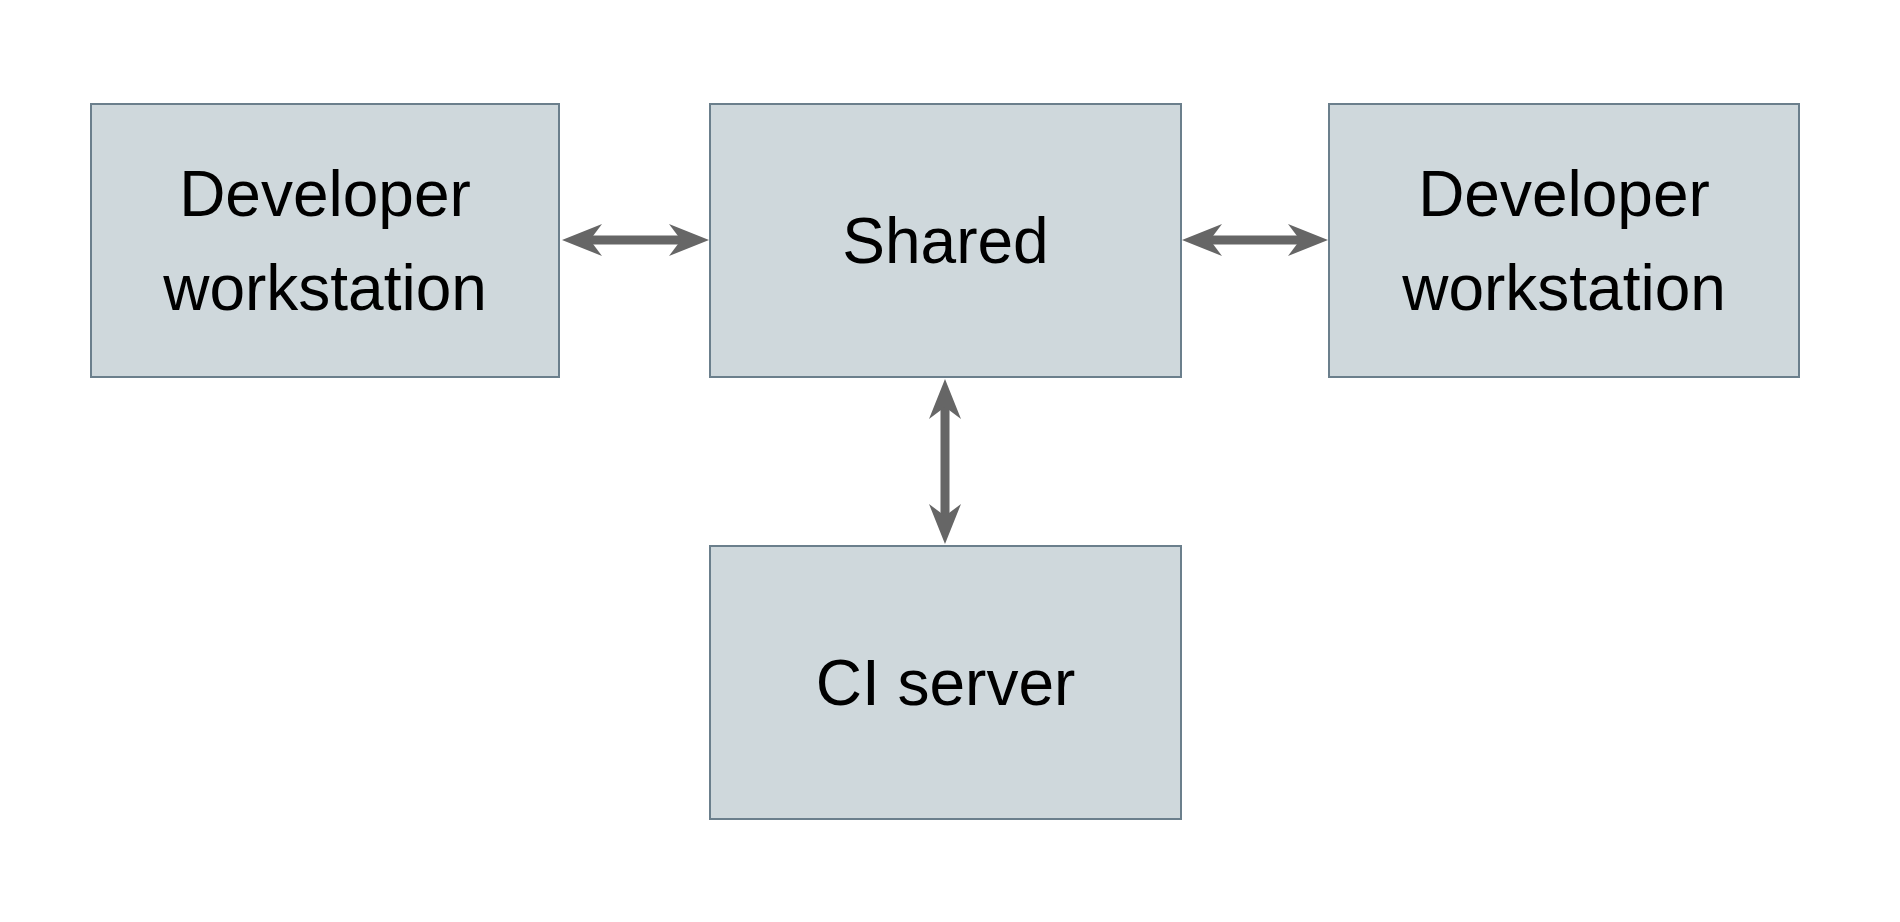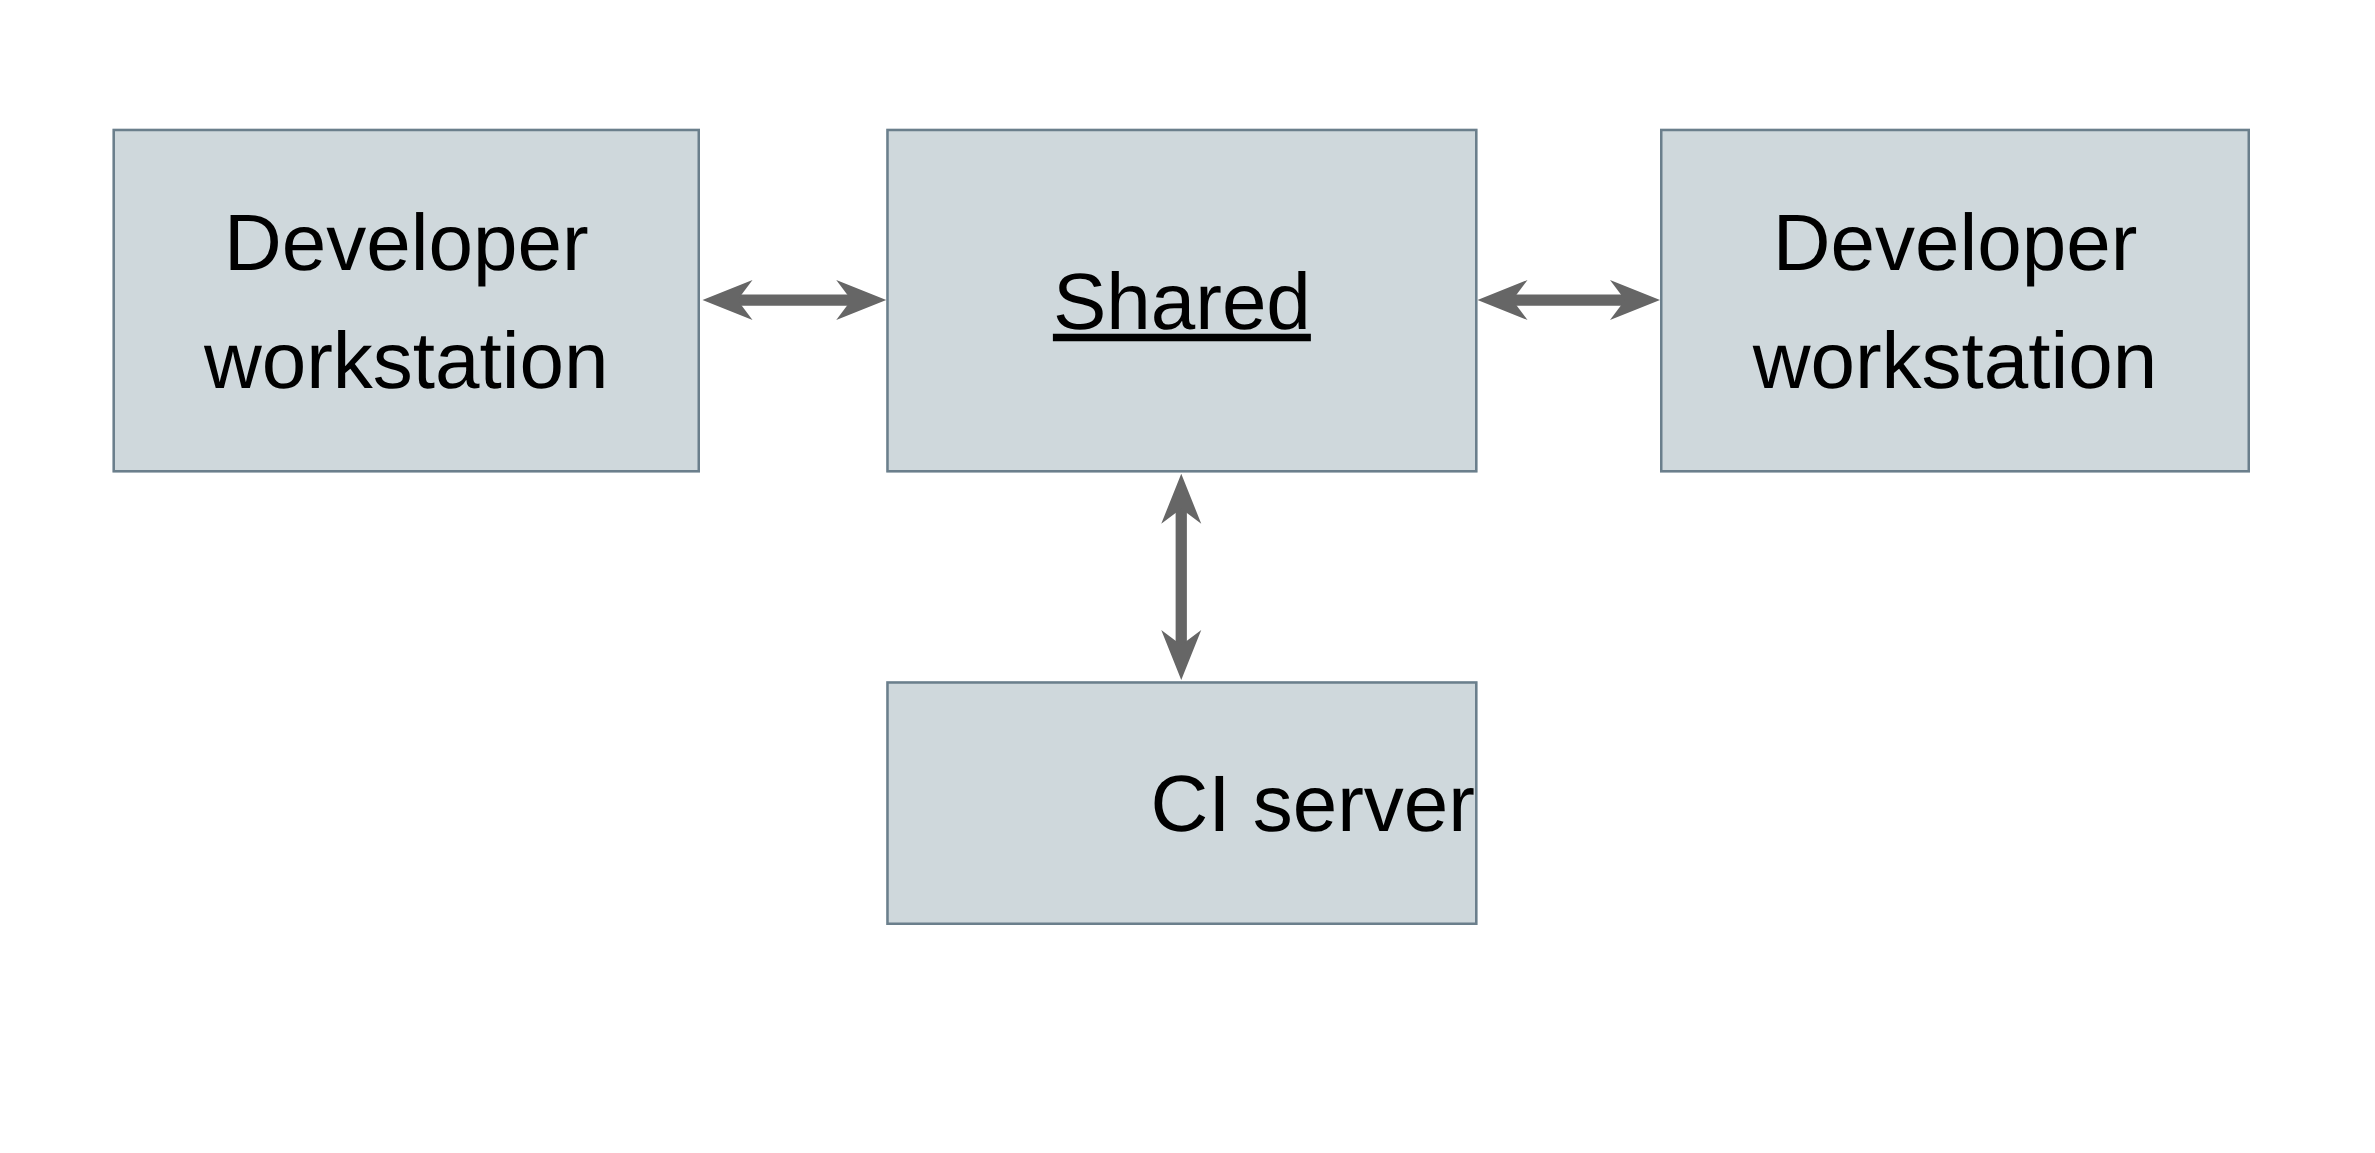--- a/index.html
+++ b/index.html
@@ -44,23 +44,23 @@
     justify-content: center;
   }
   .node-label {
     color: var(--text-color);
     font-size: 64px;
     line-height: 94px;
     text-align: center;
     white-space: nowrap;
   }
   .node-dev-left  { left: 90px;   top: 103px; width: 470px; height: 275px; }
-  .node-cache     { left: 709px;  top: 103px; width: 473px; height: 275px; text-decoration: underline; }
+  .node-cache     { left: 709px;  top: 103px; width: 473px; height: 275px; }
   .node-dev-right { left: 1328px; top: 103px; width: 472px; height: 275px; }
-  .node-ci        { left: 709px;  top: 545px; width: 473px; height: 195px; justify-content: flex-end; }
+  .node-ci        { left: 709px;  top: 545px; width: 473px; height: 275px; }
 </style>
 </head>
 <body>
 
 <div class="canvas">
 
   <svg class="edges-layer" viewBox="0 0 1900 922" xmlns="http://www.w3.org/2000/svg">
 
     <g>
       <line class="arrow-shaft" x1="588" y1="240" x2="683" y2="240"></line>

